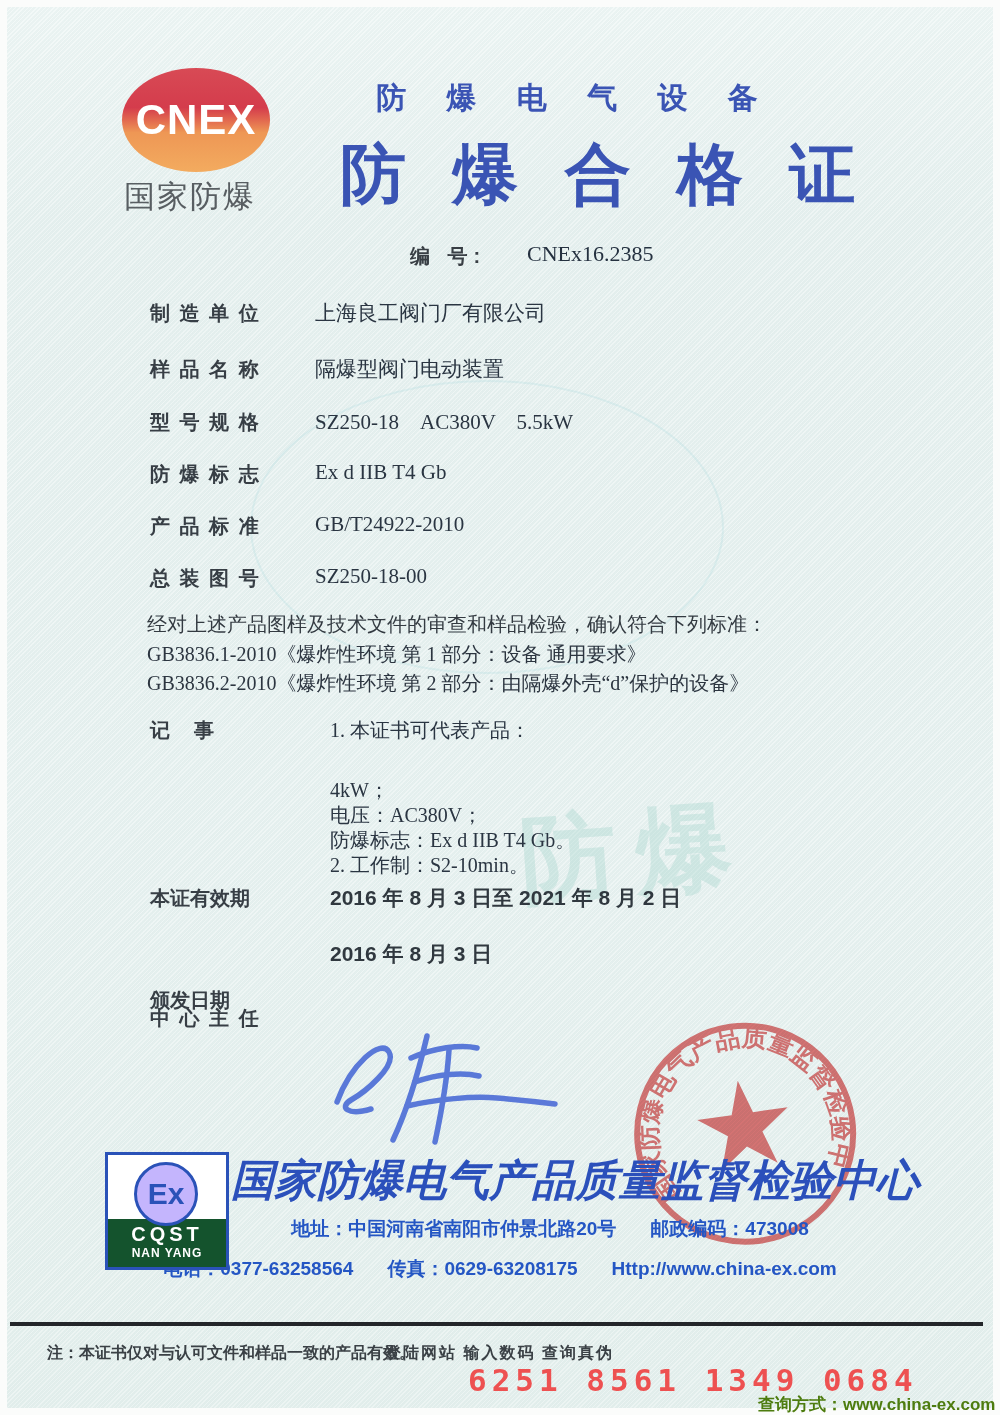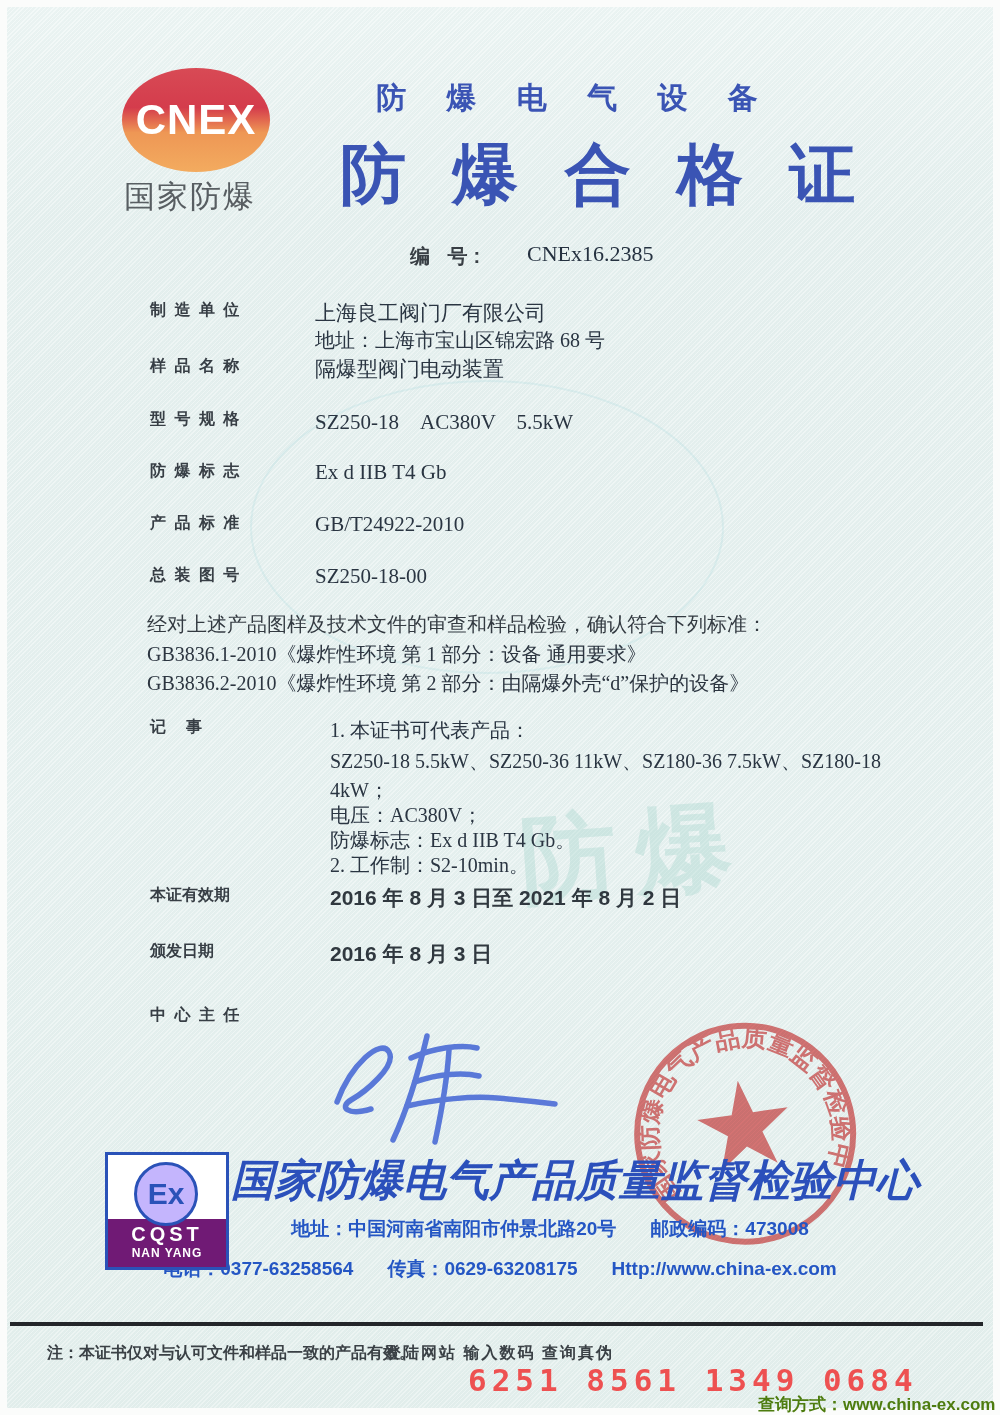--- a/index.html
+++ b/index.html
@@ -18,21 +18,21 @@
   .logo-oval span{color:#fff;font-weight:bold;font-size:42px;letter-spacing:1px;}
   .logo-caption{left:124px;top:176px;width:144px;text-align:left;font-size:31px;color:#585e62;letter-spacing:2px;}
   .subtitle{left:355px;top:78px;width:440px;text-align:center;font-size:30px;font-weight:bold;
             color:#3a54b4;letter-spacing:16px;}
   .title{left:340px;top:130px;width:480px;text-align:center;font-size:66px;font-weight:bold;
          color:#3a54b4;letter-spacing:14px;white-space:nowrap;}
   .certno-label{left:410px;top:243px;font-size:20px;font-weight:bold;color:#383e44;letter-spacing:6px;}
   .certno-value{left:527px;top:241px;font-size:22px;color:#253140;font-family:"Liberation Serif",serif;}
 
   
-  .flabel{left:150px;font-size:16px;font-weight:600;color:#373e45;letter-spacing:2px;white-space:nowrap;}
+  .flabel{left:150px;font-size:20px;font-weight:600;color:#373e45;letter-spacing:2px;white-space:nowrap;}
   .fvalue{left:315px;font-size:21px;color:#2a3542;font-family:"Liberation Serif",serif;white-space:nowrap;}
   .stmt{left:147px;font-size:20px;color:#2c3540;font-family:"Liberation Serif",serif;white-space:nowrap;}
   .stmt-first{font-family:"Liberation Sans",sans-serif;color:#333a41;}
   .rline{left:330px;font-size:20px;color:#2a3542;font-family:"Liberation Serif",serif;white-space:nowrap;}
   .dval{left:330px;font-size:21px;color:#30383f;font-weight:600;white-space:nowrap;}
 
   
   .wm{left:520px;top:790px;font-size:96px;letter-spacing:20px;color:rgba(150,205,196,.30);
       font-weight:bold;transform:rotate(-4deg);}
   .wm-arc{left:250px;top:380px;width:470px;height:290px;border:2px solid rgba(160,215,220,.22);border-radius:50%;}
@@ -48,21 +48,21 @@
             color:#2456c4;white-space:nowrap;}
   .org-tel{left:40px;top:1256px;width:920px;text-align:center;font-size:19px;font-weight:bold;
            color:#2456c4;white-space:nowrap;}
   .org-addr .gap,.org-tel .gap{display:inline-block;width:34px;}
 
   
   .badge{left:105px;top:1152px;width:118px;height:112px;border:3px solid #2a52b8;background:#fff;}
   .badge-circle{position:absolute;left:26px;top:7px;width:58px;height:58px;border:3px solid #2a52b8;
                 border-radius:50%;display:flex;align-items:center;justify-content:center;
                 color:#2a52b8;font-size:30px;font-weight:bold;background:#c4b5fd;z-index:2;}
-  .badge-bottom{position:absolute;left:0;right:0;bottom:0;height:48px;background:#701a75;color:#fff;
+  .badge-bottom{position:absolute;left:0;right:0;bottom:0;height:48px;background:#14532d;color:#fff;
                 text-align:center;z-index:1;}
   .badge-cqst{display:block;margin-top:4px;font-size:20px;letter-spacing:4px;font-weight:bold;}
   .badge-city{display:block;font-size:12px;letter-spacing:1px;font-weight:bold;}
 
   
   .rule{left:10px;top:1322px;width:973px;height:4px;background:#23262a;}
   .note{left:47px;top:1343px;font-size:16px;font-weight:bold;color:#3a4045;}
   .hint{left:385px;top:1343px;font-size:16px;font-weight:bold;color:#3a4045;letter-spacing:2px;}
   .code{left:468px;top:1362px;font-size:31px;font-weight:bold;color:#ef4444;
         font-family:"DejaVu Sans Mono",monospace;letter-spacing:5px;opacity:.92;}
@@ -81,21 +81,20 @@
     <span>CNEX</span>
   </div>
   <div class="abs logo-caption">国家防爆</div>
   <div class="abs subtitle">防 爆 电 气 设 备</div>
   <div class="abs title">防 爆 合 格 证</div>
   <div class="abs certno-label">编  号:</div>
   <div class="abs certno-value">CNEx16.2385</div>
 
   <div class="abs flabel" style="top:300px">制 造 单 位</div>
   <div class="abs fvalue" style="top:299px">上海良工阀门厂有限公司</div>
-  <div class="abs fvalue" style="top:327px;font-size:20px">地址：上海市宝山区锦宏路 68 号</div>
 
   <div class="abs flabel" style="top:356px">样 品 名 称</div>
   <div class="abs fvalue" style="top:355px">隔爆型阀门电动装置</div>
 
   <div class="abs flabel" style="top:409px">型 号 规 格</div>
   <div class="abs fvalue" style="top:408px">SZ250-18　AC380V　5.5kW</div>
 
   <div class="abs flabel" style="top:461px">防 爆 标 志</div>
   <div class="abs fvalue" style="top:460px">Ex d IIB T4 Gb</div>
 
@@ -104,30 +103,29 @@
 
   <div class="abs flabel" style="top:565px">总 装 图 号</div>
   <div class="abs fvalue" style="top:564px">SZ250-18-00</div>
 
   <div class="abs stmt stmt-first" style="top:611px">经对上述产品图样及技术文件的审查和样品检验，确认符合下列标准：</div>
   <div class="abs stmt" style="top:641px">GB3836.1-2010《爆炸性环境 第 1 部分：设备 通用要求》</div>
   <div class="abs stmt" style="top:670px">GB3836.2-2010《爆炸性环境 第 2 部分：由隔爆外壳“d”保护的设备》</div>
 
   <div class="abs flabel" style="top:717px">记　事</div>
   <div class="abs rline" style="top:717px">1. 本证书可代表产品：</div>
-  <div class="abs rline" style="top:748px">SZ250-18 5.5kW、SZ250-36 11kW、SZ180-36 7.5kW、SZ180-18</div>
   <div class="abs rline" style="top:777px">4kW；</div>
   <div class="abs rline" style="top:802px">电压：AC380V；</div>
   <div class="abs rline" style="top:827px">防爆标志：Ex d IIB T4 Gb。</div>
   <div class="abs rline" style="top:852px">2. 工作制：S2-10min。</div>
 
   <div class="abs flabel" style="top:885px;letter-spacing:0">本证有效期</div>
   <div class="abs dval" style="top:884px">2016 年 8 月 3 日至 2021 年 8 月 2 日</div>
 
-  <div class="abs flabel" style="top:941px;letter-spacing:0">颁发日期</div>
+  <div class="abs flabel" style="top:987px;letter-spacing:0">颁发日期</div>
   <div class="abs dval" style="top:940px">2016 年 8 月 3 日</div>
 
   <div class="abs flabel" style="top:1005px">中 心 主 任</div>
 
   <svg class="abs sig" width="280" height="125" viewBox="0 0 280 125">
     <g fill="none" stroke="#4b6cd6" stroke-width="5.5" stroke-linecap="round" stroke-linejoin="round" opacity="0.9">
       <path d="M22 80 C36 42 66 16 74 30 C82 44 50 70 36 78 C24 85 32 94 56 87"></path>
       <path d="M112 14 C104 48 92 88 78 118"></path>
       <path d="M96 36 C118 26 146 22 162 26"></path>
       <path d="M100 60 C122 52 148 50 164 54"></path>

